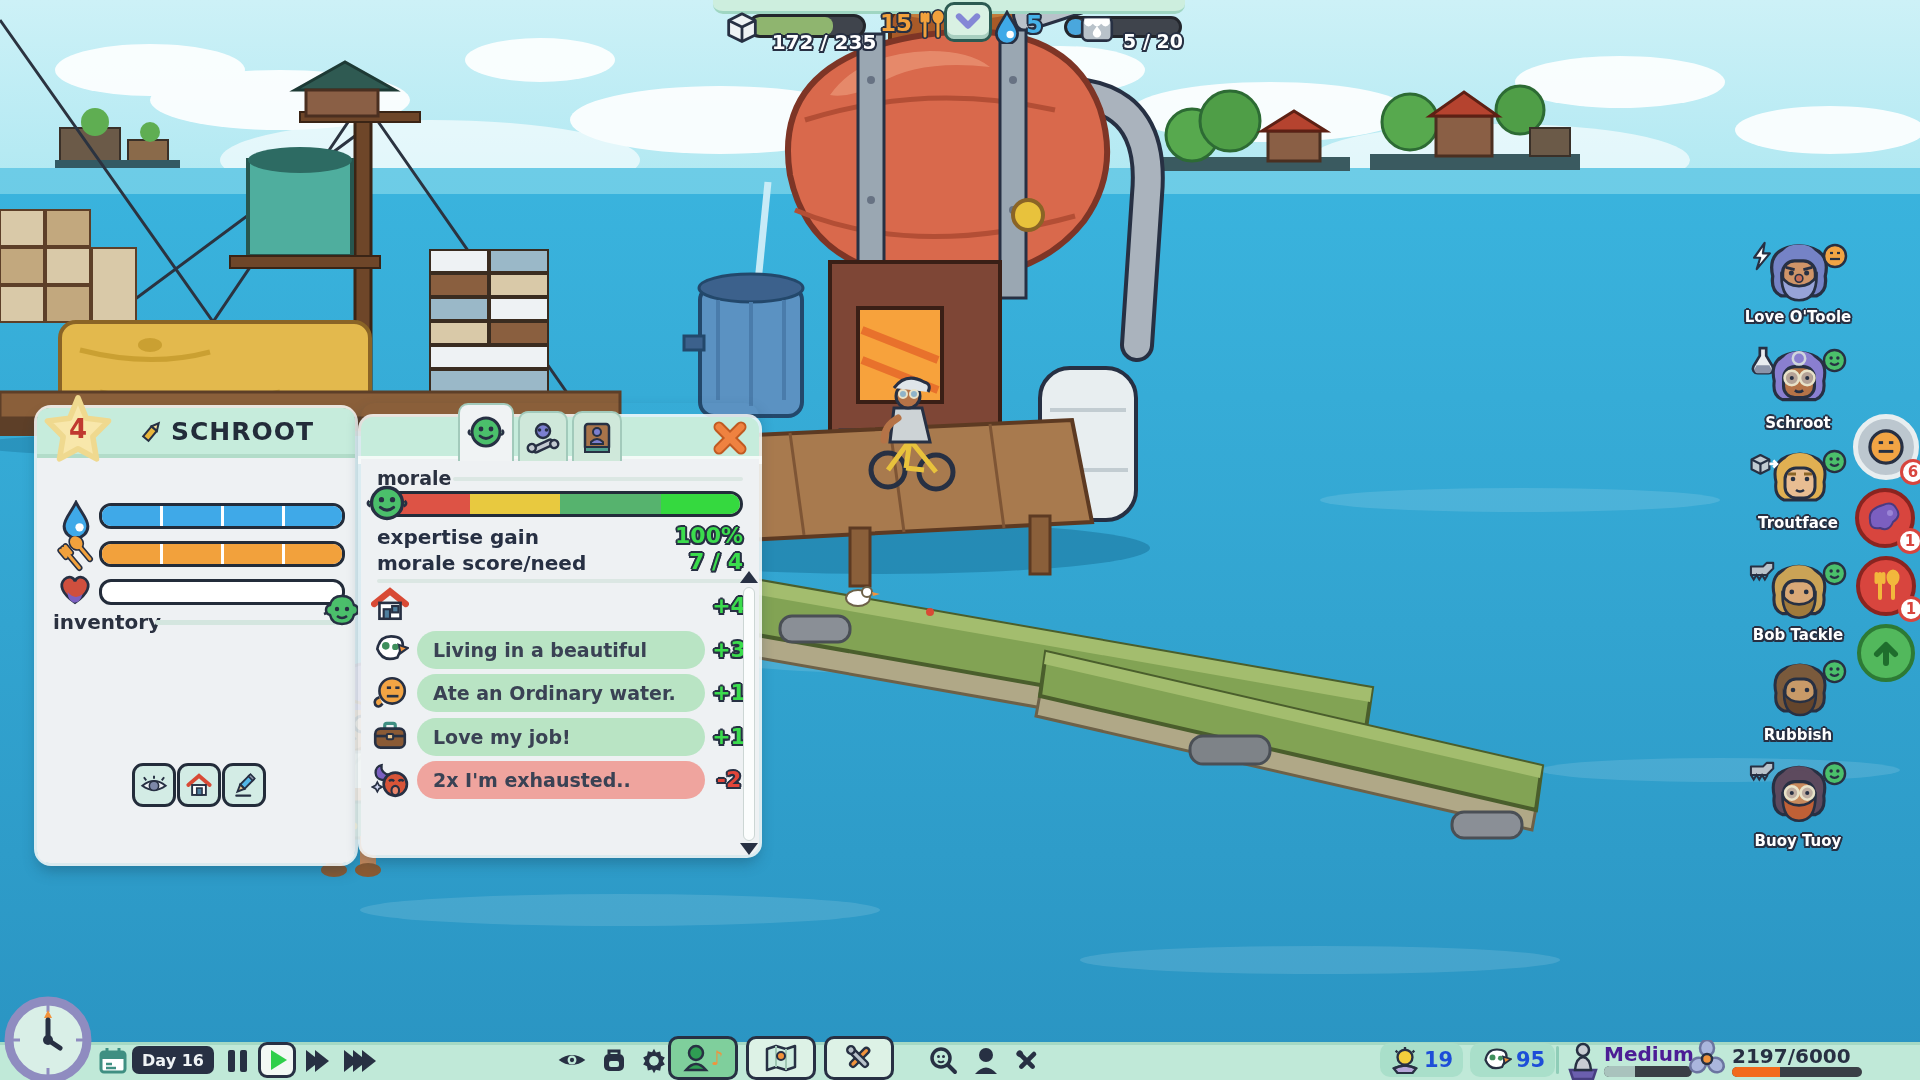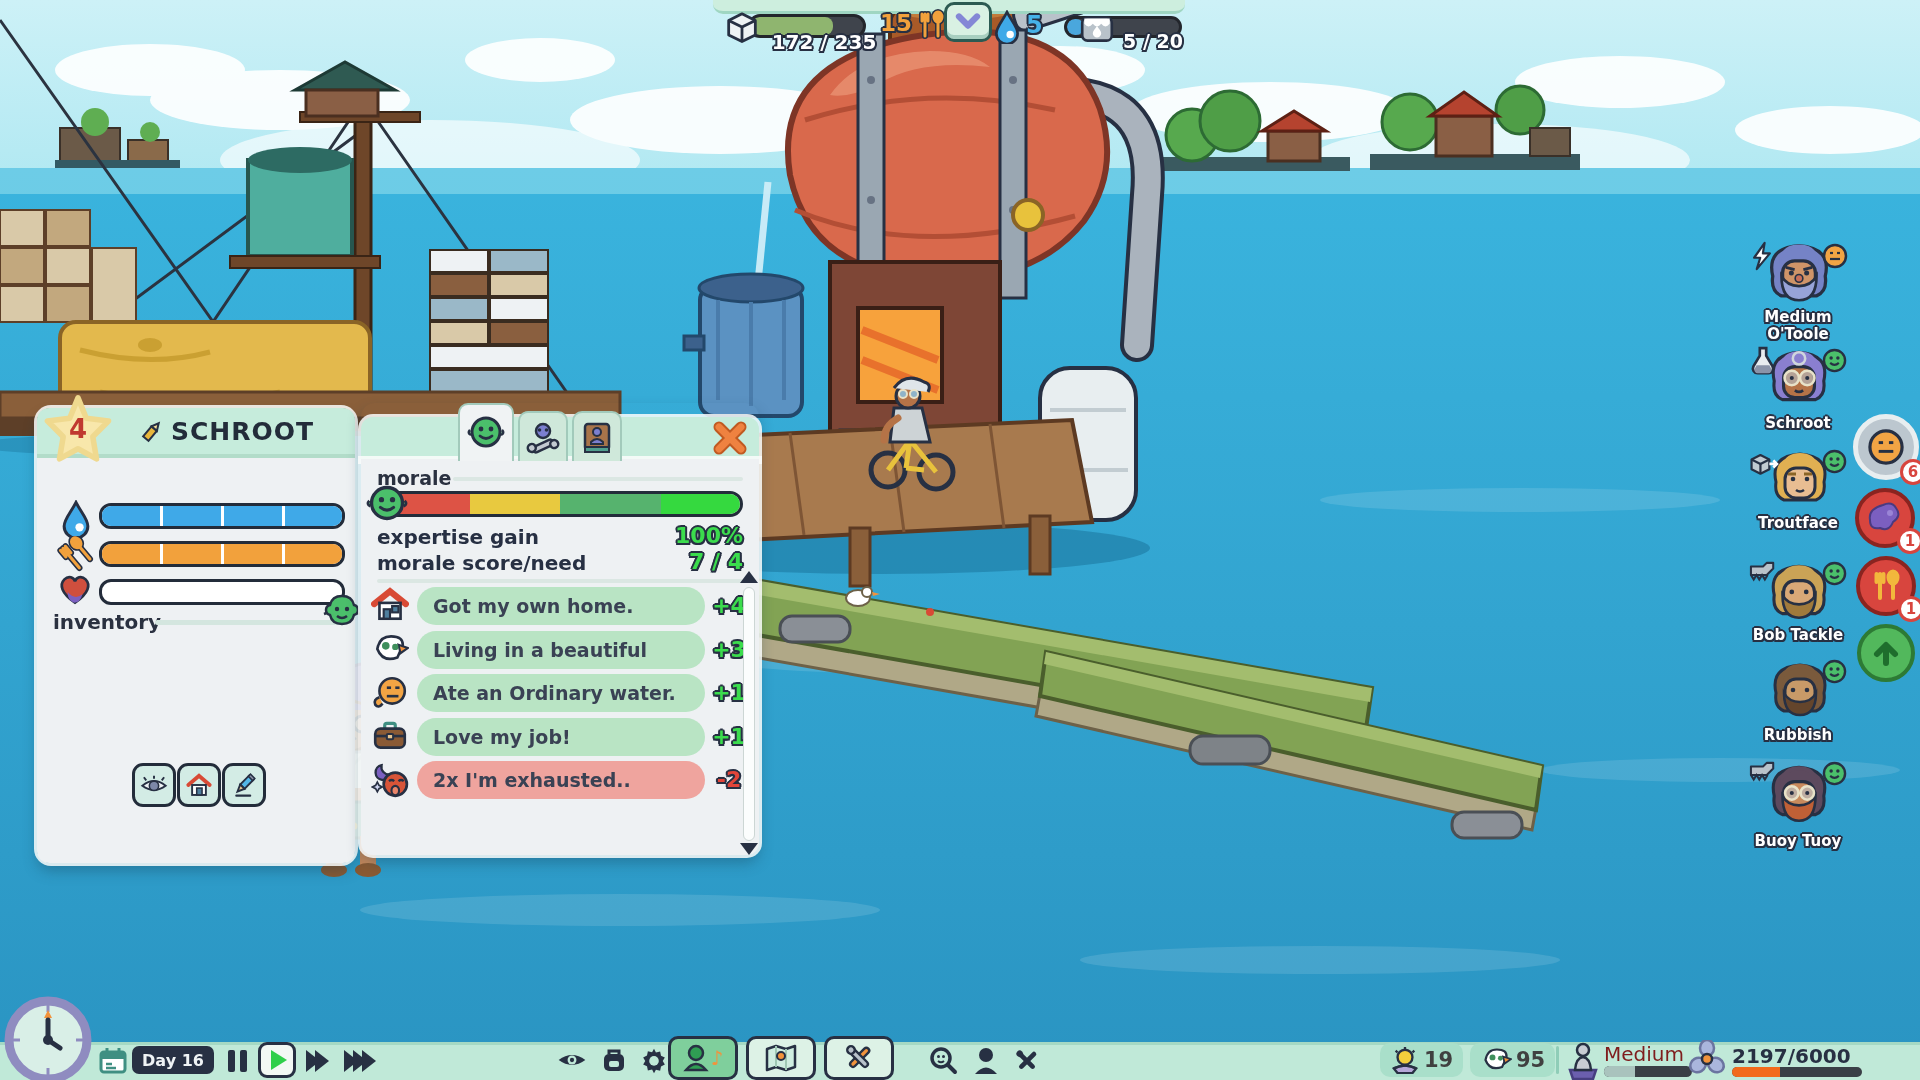--- a/index.html
+++ b/index.html
@@ -39,21 +39,21 @@
 .portrait svg .sk{fill:var(--skin)}
 .portrait svg .bd{display:none;fill:var(--beard)}
 .portrait svg .gl{display:none}
 .has-beard svg .bd{display:block}
 .has-glasses svg .gl{display:block}
 
 .alert-c{position:absolute;border-radius:50%;display:flex;align-items:center;justify-content:center}
 .badge{position:absolute;width:26px;height:26px;border-radius:50%;background:#fff;border:3px solid #d8453e;color:#d8453e;font-size:15px;font-weight:bold;display:flex;align-items:center;justify-content:center}
 
 #bottombar{position:absolute;left:0;top:1042px;width:1920px;height:38px;background:#c0e9d8;border-top:3px solid #a5d9c4;z-index:20}
-.bbadge{position:absolute;top:1043px;height:34px;background:#a9dfca;border-radius:10px;display:flex;align-items:center;gap:4px;padding:0 10px;font-size:21px;font-weight:bold;color:#404040;z-index:21}
+.bbadge{position:absolute;top:1043px;height:34px;background:#a9dfca;border-radius:10px;display:flex;align-items:center;gap:4px;padding:0 10px;font-size:21px;font-weight:bold;color:#1d4ed8;z-index:21}
 .bicon{position:absolute;z-index:21}
 .bbar{position:absolute;background:#3a3f46;border-radius:6px;overflow:hidden;z-index:21}
 .bbar .fill{height:100%}
 .ptri{width:0;height:0;border-top:10px solid transparent;border-bottom:10px solid transparent;border-left:14px solid #273043;display:inline-block}
 </style>
 </head>
 <body>
 
 <svg class="abs" style="left:0;top:0" width="1920" height="1080" viewBox="0 0 1920 1080">
   <defs>
@@ -520,21 +520,20 @@
   <div class="divider" style="left:16px;top:176px;width:366px;height:4px"></div>
 
   <span class="abs" style="left:10px;top:184px">
       <svg width="38" height="36" viewBox="0 0 36 34">
         <path d="M3 16 L18 4 33 16" fill="none" stroke="#d84a35" stroke-width="6" stroke-linecap="round"></path>
         <rect x="8" y="15" width="20" height="15" fill="#fff" stroke="#273043" stroke-width="2.5"></rect>
         <rect x="20" y="18" width="6" height="6" fill="#4f7f9e" stroke="#273043" stroke-width="2"></rect>
         <rect x="12" y="21" width="6" height="9" fill="#4f7f9e" stroke="#273043" stroke-width="2"></rect>
       </svg>
     </span>
-  <div class="modpill pill-pos" style="left:56px;top:184px;width:288px"><span>Got my own home.</span></div>
   <span class="abs og" style="left:346px;top:190px;width:44px;text-align:center;font-size:22px">+4</span>
 
   <span class="abs" style="left:10px;top:228px">
       <svg width="38" height="36" viewBox="0 0 36 32">
         <path d="M6 16 q2-12 13-12 q12 0 11 9 l-5 11 q-14 5-19-8z" fill="#fff" stroke="#273043" stroke-width="2.5"></path>
         <polygon points="26,12 35,15 28,20" fill="#f2933c" stroke="#273043" stroke-width="2"></polygon>
         <circle cx="14" cy="13" r="3.6" fill="#3f8f5c"></circle>
         <circle cx="23" cy="14" r="3" fill="#3f8f5c"></circle>
       </svg>
     </span>
@@ -602,21 +601,21 @@
         </svg>
       </span>
     <span class="mood" style="left:74px;top:8px">
         <svg width="26" height="26" viewBox="0 0 26 26">
           <circle cx="13" cy="13" r="11" fill="#f2a444" stroke="#273043" stroke-width="2.5"></circle>
           <line x1="8" y1="10" x2="11" y2="10" stroke="#273043" stroke-width="2.2"></line>
           <line x1="15" y1="10" x2="18" y2="10" stroke="#273043" stroke-width="2.2"></line>
           <line x1="8" y1="16" x2="18" y2="16" stroke="#273043" stroke-width="2.2"></line>
         </svg>
       </span>
-    <div class="rname ow" style="left:-5px;top:74px">Medium O'Toole</div>
+    <div class="rname ow" style="left:-5px;top:74px">Love O'Toole</div>
   </div>
 
   <div class="abs" style="left:0;top:108px;width:110px;height:100px">
     <span class="portrait has-glasses abs" style="left:18px;top:2px;--hair:#8a7fd0;--skin:#b57347">
       <svg width="66" height="68" viewBox="0 0 64 64">
           <path class="hb" d="M8 34 Q2 8 32 6 Q62 8 56 34 Q58 48 48 52 L16 52 Q6 48 8 34Z" stroke="#273043" stroke-width="3"></path>
           <rect class="sk" x="17" y="20" width="30" height="30" rx="11" stroke="#273043" stroke-width="3"></rect>
           <path class="hf" d="M14 24 Q18 9 32 9 Q46 9 50 24 L50 17 Q46 5 32 5 Q18 5 14 17Z"></path>
           <circle cx="32" cy="12" r="6" fill="none" stroke="#cfd6dd" stroke-width="2.5"></circle>
           <g class="gl" stroke="#e8e2c8" stroke-width="2.5" fill="rgba(180,210,230,.5)">
@@ -952,21 +951,21 @@
 
 <div class="abs" style="left:1556px;top:1046px;width:3px;height:28px;background:#8fcdb8;border-radius:2px;z-index:21"></div>
 
 <span class="bicon" style="left:1566px;top:1040px">
   <svg width="34" height="40" viewBox="0 0 34 40">
       <polygon points="4,30 30,30 27,39 7,39" fill="#6b5fae" stroke="#473f80" stroke-width="2.5"></polygon>
       <circle cx="17" cy="10" r="6" fill="#c8ccd4" stroke="#273043" stroke-width="2.5"></circle>
       <path d="M9 30 q1-12 8-13 q7 1 8 13z" fill="#c8ccd4" stroke="#273043" stroke-width="2.5"></path>
     </svg>
 </span>
-<span class="abs" style="left:1604px;top:1042px;font-size:20px;font-weight:normal;color:#7f1d1d;z-index:21">Medium</span>
+<span class="abs" style="left:1604px;top:1042px;font-size:20px;font-weight:bold;color:#4c1d95;z-index:21">Medium</span>
 <div class="bbar" style="left:1604px;top:1066px;width:88px;height:11px">
   <div class="fill" style="background:#a9c3bd;width:35%"></div>
 </div>
 
 <span class="bicon" style="left:1688px;top:1040px">
   <svg width="38" height="38" viewBox="0 0 38 38">
       <g fill="#aab6dd" stroke="#6b74a0" stroke-width="2.5">
         <ellipse cx="19" cy="8" rx="7" ry="8"></ellipse>
         <ellipse cx="10" cy="25" rx="7" ry="8" transform="rotate(60 10 25)"></ellipse>
         <ellipse cx="28" cy="25" rx="7" ry="8" transform="rotate(-60 28 25)"></ellipse>

